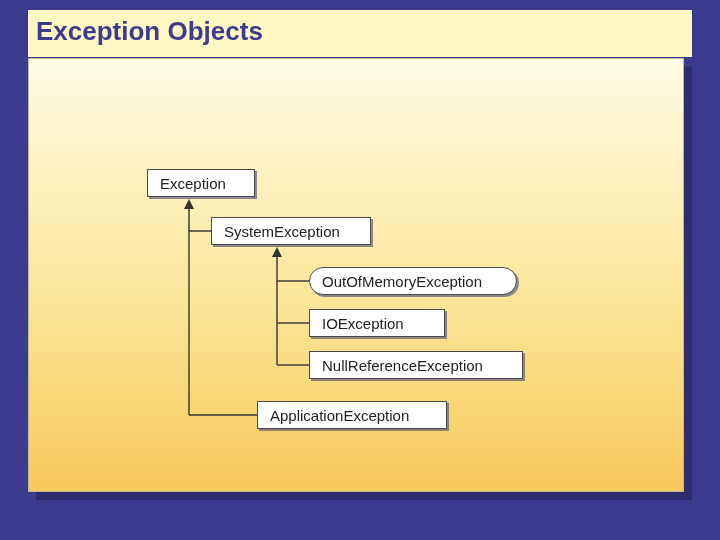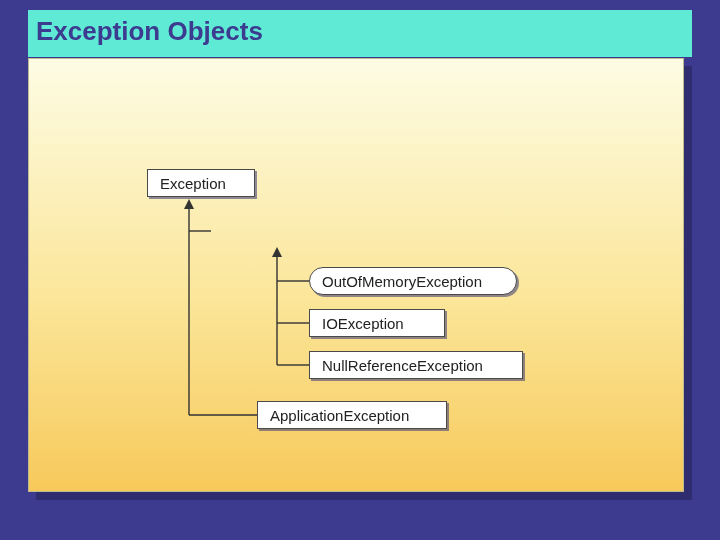--- a/index.html
+++ b/index.html
@@ -15,21 +15,21 @@
     left: 28px;
     top: 10px;
     width: 664px;
     height: 490px;
   }
   .title {
     font-size: 26px;
     font-weight: bold;
     color: #3d3b8f;
     padding: 6px 8px 10px 8px;
-    background: #5eead4;
+    background: #fef9c3;
   }
   .panel-shadow {
     position: absolute;
     left: 8px;
     top: 56px;
     width: 656px;
     height: 434px;
     background: #2f2d70;
   }
   .panel {
@@ -103,19 +103,20 @@
         <line class="conn" x1="248" y1="198" x2="248" y2="306"></line>
 
         <line class="conn" x1="248" y1="222" x2="280" y2="222"></line>
 
         <line class="conn" x1="248" y1="264" x2="280" y2="264"></line>
 
         <line class="conn" x1="248" y1="306" x2="280" y2="306"></line>
       </svg>
 
       <div class="node n-exception">Exception</div>
+      <div class="node n-system">SystemException</div>
       <div class="node n-outofmem">OutOfMemoryException</div>
       <div class="node n-ioex">IOException</div>
       <div class="node n-nullref">NullReferenceException</div>
       <div class="node n-app">ApplicationException</div>
     </div>
   </div>
 </div>
 
 </body></html>

